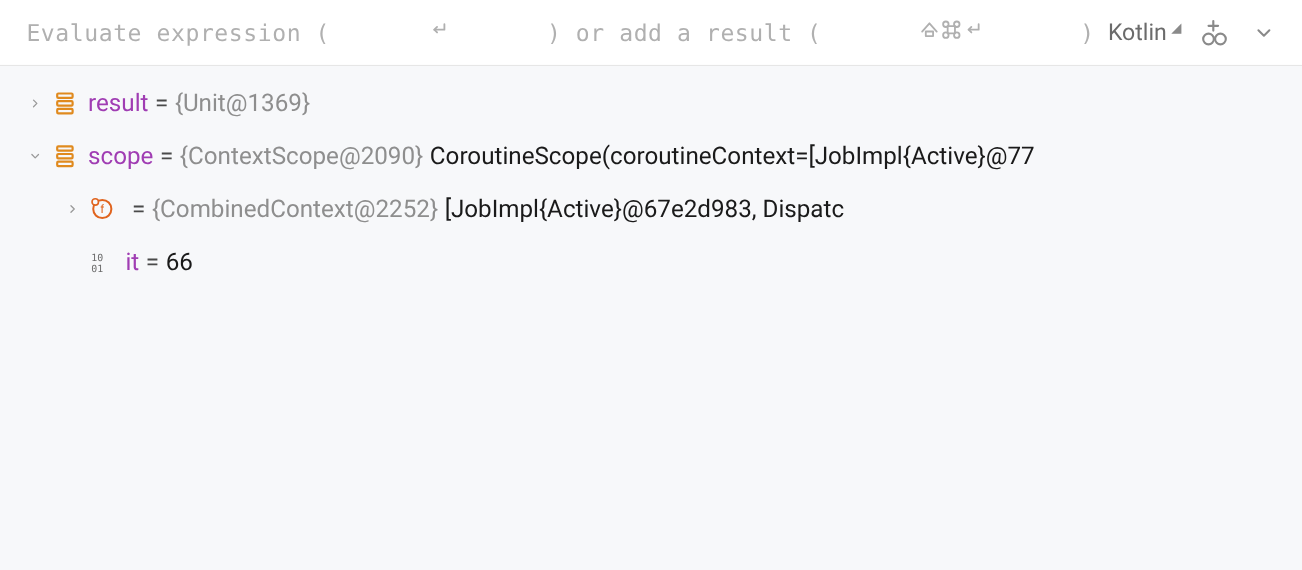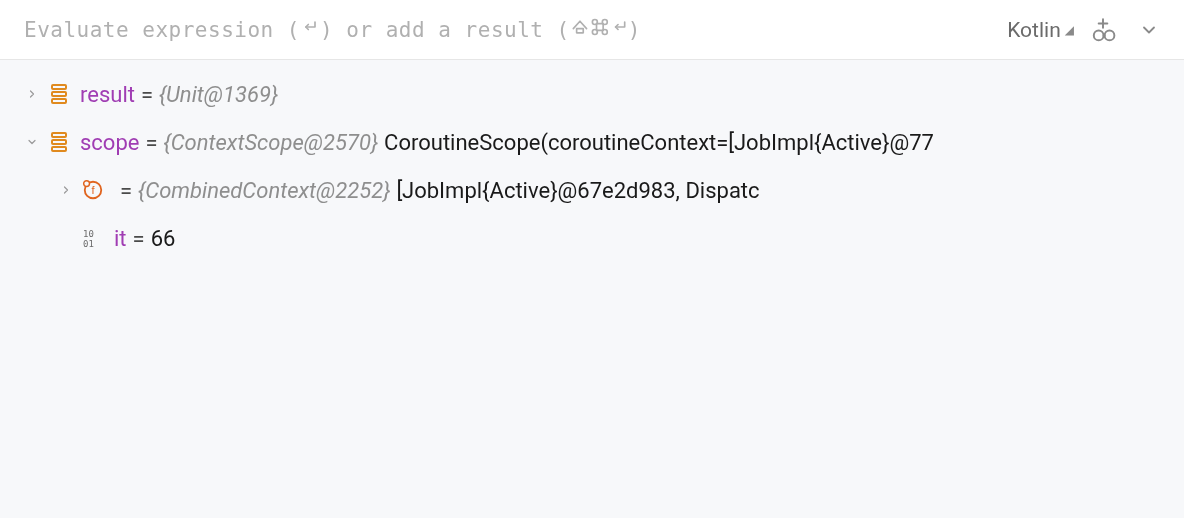--- a/index.html
+++ b/index.html
@@ -23,25 +23,26 @@
   }
   .expr-input {
     flex: 1;
     display: flex;
     align-items: baseline;
     font-family: ui-monospace, "SF Mono", "Menlo", "Consolas", monospace;
     font-size: 21px;
     color: #b0b0b0;
     letter-spacing: 0.5px;
     white-space: nowrap;
+    justify-content: space-between;
   }
   .glyph { font-family: -apple-system, sans-serif; }
   .lang {
     display: flex;
-    align-items: center;
+    align-items: flex-start;
     gap: 4px;
     font-size: 21px;
     color: #6b6b6b;
     cursor: pointer;
   }
   .lang .tri {
     font-size: 12px;
     color: #8a8a8a;
   }
   .iconbtn {
@@ -75,21 +76,21 @@
     cursor: pointer;
   }
   .icon-slot {
     width: 30px;
     display: inline-flex;
     justify-content: center;
     margin-right: 6px;
   }
   .name { color: #a03db3; } 
   .eq { color: #4a4a4a; padding: 0 6px; }
-  .type { color: #8e8e8e; font-style: italic; }
+  .type { color: #8e8e8e; }
   .val { color: #1a1a1a; }
   .sep { width: 6px; display:inline-block; }
 </style>
 </head>
 <body>
 
 <div class="topbar">
   <div class="expr-input">
     <span>Evaluate expression (</span>
     <span class="glyph">
@@ -172,21 +173,21 @@
     </span>
     <span class="icon-slot">
       <svg width="18" height="22" viewBox="0 0 18 22" fill="none">
         <rect x="2" y="2" width="14" height="4" rx="1" stroke="#e08a1e" stroke-width="2"></rect>
         <rect x="2" y="9" width="14" height="4" rx="1" stroke="#e08a1e" stroke-width="2"></rect>
         <rect x="2" y="16" width="14" height="4" rx="1" stroke="#e08a1e" stroke-width="2"></rect>
       </svg>
     </span>
     <span class="name">scope</span>
     <span class="eq">=</span>
-    <span class="type">{ContextScope@2570}</span>
+    <span class="type">{ContextScope@2090}</span>
     <span class="sep"></span>
     <span class="val">CoroutineScope(coroutineContext=[JobImpl{Active}@77</span>
   </div>
 
   <div class="row indent1">
     <span class="chev">
       <svg width="12" height="12" viewBox="0 0 24 24" fill="none" stroke="#9a9a9a" stroke-width="2.4" stroke-linecap="round" stroke-linejoin="round">
           <polyline points="9 6 15 12 9 18"></polyline>
         </svg>
     </span>

